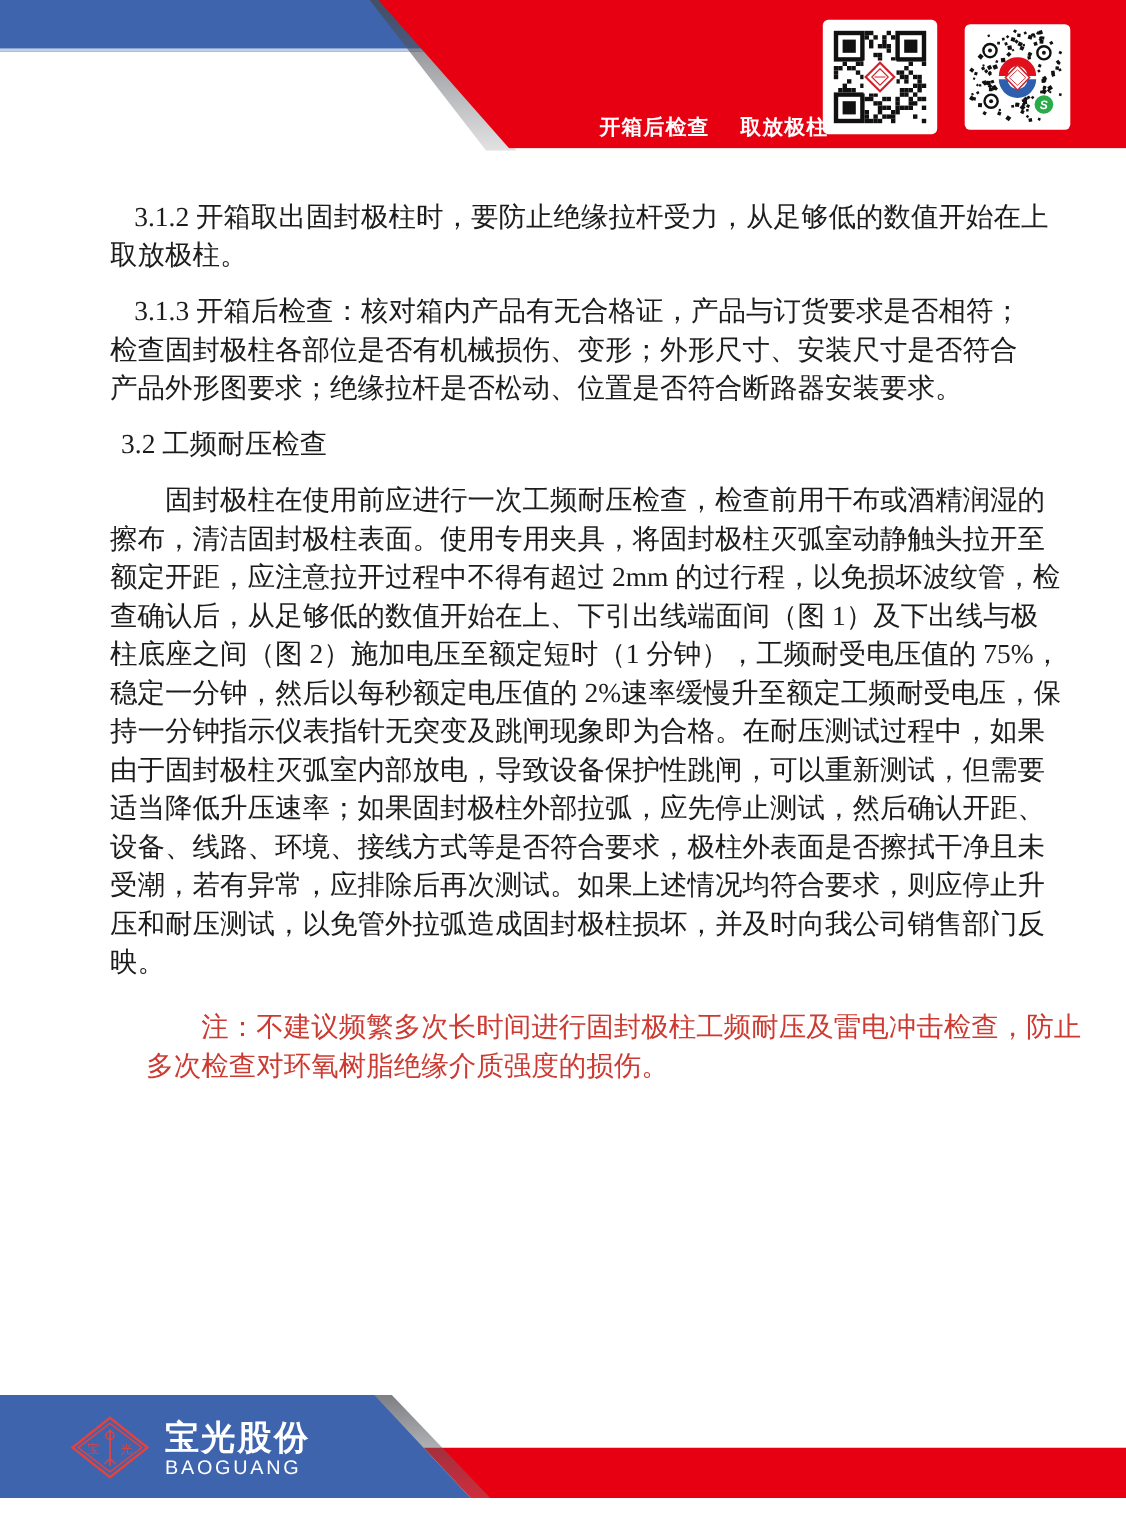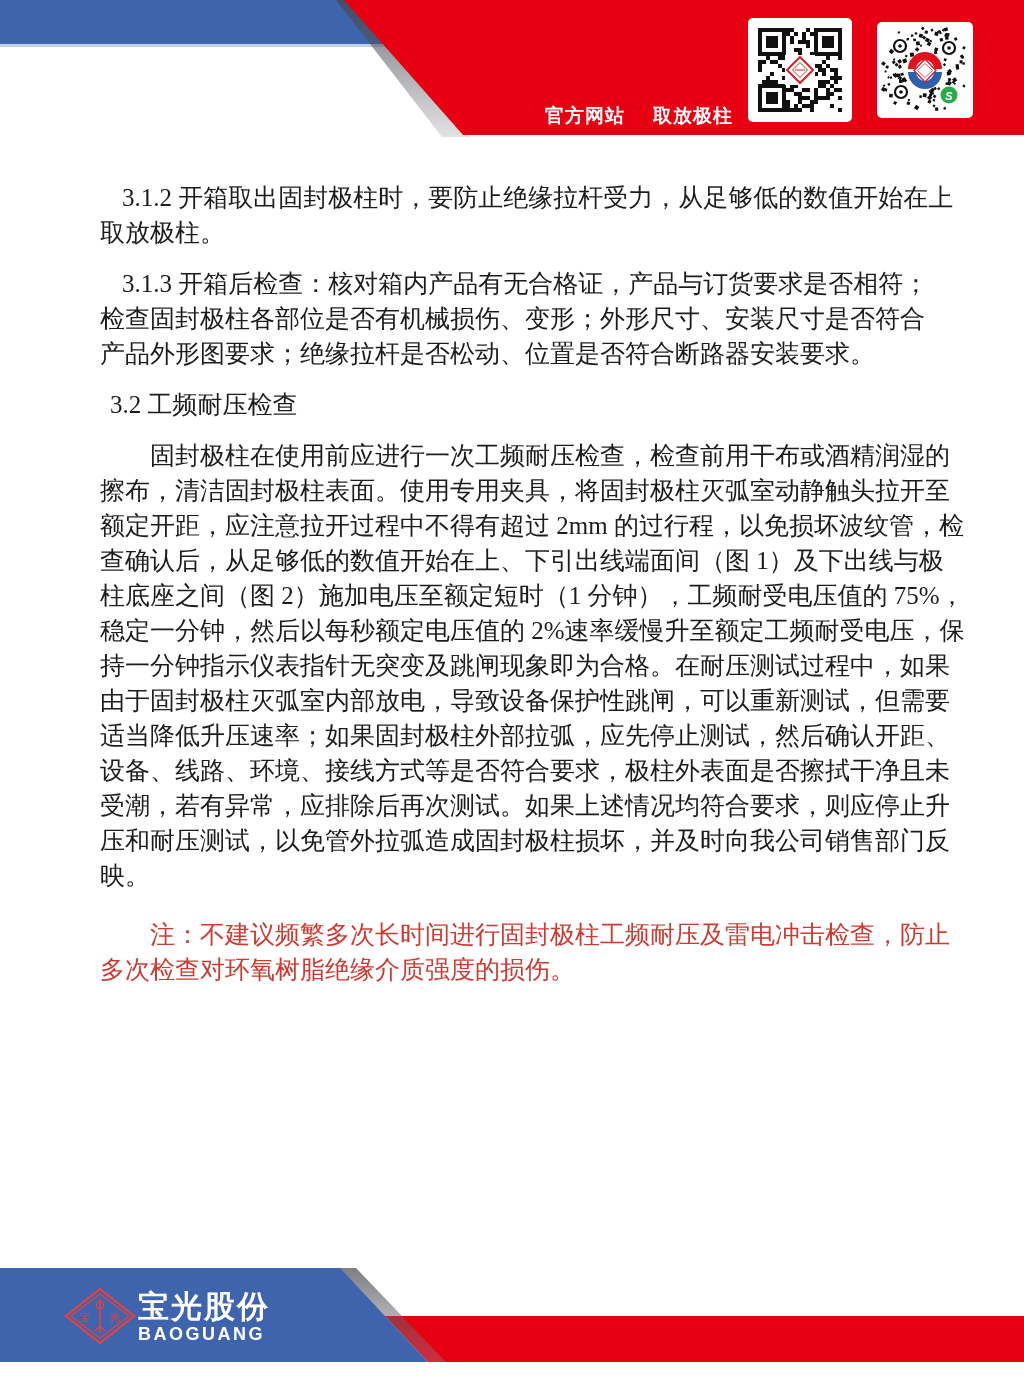--- a/index.html
+++ b/index.html
@@ -43,55 +43,55 @@
   .qr-card.qr2{left:877px;top:22px;width:96px;height:96px;}
   
   .content{
     position:absolute;left:100px;top:180px;width:840px;
     font-size:25px;line-height:35px;
   }
   .para{margin:0 0 16px 0;white-space:pre;}
   .para.num-indent{text-indent:22px;}
   .heading{margin:0 0 16px 0;font-weight:normal;white-space:pre;text-indent:10px;}
   .para.body-indent{text-indent:2em;}
-  .para.note{color:var(--note-red);text-indent:2em;margin-top:24px;}
+  .para.note{color:var(--note-red);text-indent:2em;margin-top:24px;margin-left:33px;}
   
   .footer{position:absolute;left:0;top:1268px;width:1024px;height:123px;}
   .ftr-red{
     position:absolute;left:0;top:0;width:1024px;height:94px;
     background:var(--brand-red);
     clip-path:polygon(385px 48px,1024px 48px,1024px 94px,428px 94px);
   }
   .ftr-shadow{
     position:absolute;left:0;top:0;width:1024px;height:94px;
     background:linear-gradient(to bottom,rgba(70,72,80,.7),rgba(150,150,158,.3));
     clip-path:polygon(338px 0,356px 0,446px 94px,416px 94px);
   }
   .ftr-blue{
     position:absolute;left:0;top:0;width:1024px;height:94px;
     background:var(--brand-blue);
     clip-path:polygon(0 0,340px 0,428px 94px,0 94px);
   }
   .logo-diamond{position:absolute;left:64px;top:19px;}
-  .logo-text{position:absolute;left:138px;top:22px;color:#ffffff;
+  .logo-text{position:absolute;left:150px;top:22px;color:#ffffff;
     font-family:"Liberation Sans","DejaVu Sans",sans-serif;}
   .logo-cn{font-size:31px;font-weight:bold;letter-spacing:2px;line-height:34px;}
-  .logo-en{font-size:18px;font-weight:bold;letter-spacing:2.5px;line-height:20px;}
+  .logo-en{font-size:18px;font-weight:normal;letter-spacing:2.5px;line-height:20px;}
 </style>
 </head>
 <body>
 
 <div class="page">
 
   <div class="hdr-blue"></div>
   <div class="hdr-shadow"></div>
   <div class="hdr-red"></div>
 
   <div class="hdr-nav">
-    <span>官方网站</span>
+    <span>开箱后检查</span>
     <span>取放极柱</span>
   </div>
 
   <div class="qr-card qr1">
     <svg id="qr1" width="104" height="104" viewBox="0 0 104 104">
         <rect x="38" y="10" width="4" height="4" fill="#111"></rect>
         <rect x="42" y="10" width="4" height="4" fill="#111"></rect>
         <rect x="58" y="10" width="4" height="4" fill="#111"></rect>
         <rect x="38" y="14" width="4" height="4" fill="#111"></rect>
         <rect x="46" y="14" width="4" height="4" fill="#111"></rect>

